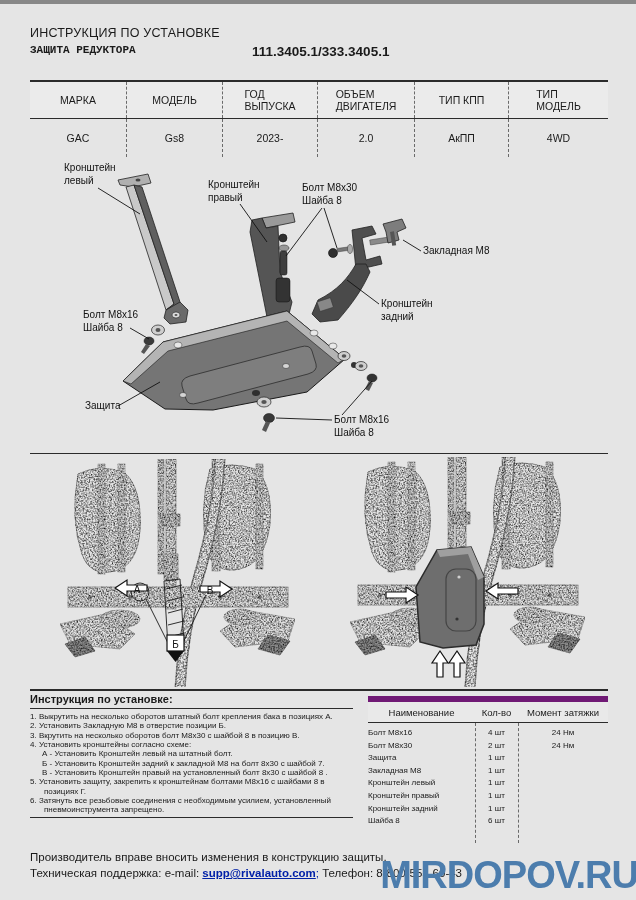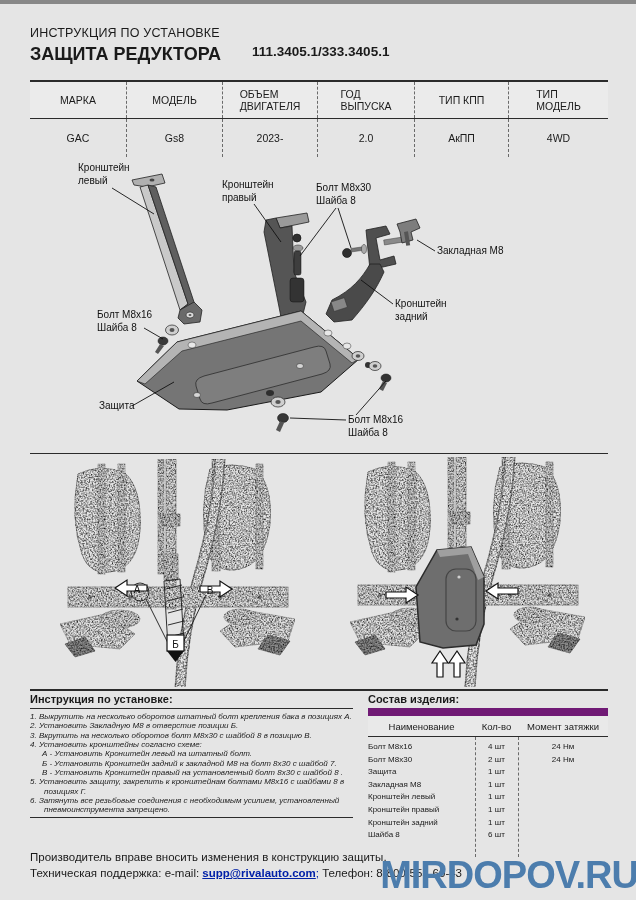--- a/index.html
+++ b/index.html
@@ -3,55 +3,55 @@
 <meta charset="utf-8">
 <style>
   html,body{margin:0;padding:0;background:#888;}
   .page{position:relative;width:636px;height:900px;background:#e5e5e5;overflow:hidden;
         font-family:"Liberation Sans","DejaVu Sans",sans-serif;color:#1a1a1a;margin:4px auto;}
   .abs{position:absolute;}
   .pre{white-space:pre-line;}
 
   
   .title1{left:30px;top:22px;font-size:12.5px;letter-spacing:.2px;}
-  .title2{left:30px;top:40px;font-size:18px;font-weight:bold;}
+  .title2{left:30px;top:40px;font-size:11px;font-weight:bold;font-family:Liberation Mono, monospace;}
   .partnum{left:252px;top:40px;font-size:13.5px;font-weight:bold;}
 
   
   .spec{left:30px;top:76px;width:578px;border-top:2px solid #2b2b2b;}
   .spec-row{display:grid;grid-template-columns:96px 96px 95px 97px 94px 100px;}
   .spec-h{background:#ebebeb;border-bottom:1px solid #2b2b2b;}
   .spec-cell{display:flex;align-items:center;justify-content:center;text-align:left;
              font-size:10.5px;line-height:12px;}
   .spec-h .spec-cell{height:36px;}
   .spec-v .spec-cell{height:38px;}
   .spec-cell + .spec-cell{border-left:1px dashed #6a6a6a;}
 
   
-  .diagram{left:14px;top:148px;width:612px;height:302px;}
+  .diagram{left:0;top:148px;width:612px;height:302px;}
   .dlabel{position:absolute;font-size:10px;line-height:12.5px;color:#111;}
 
   
   .rule-top{left:30px;top:449px;width:578px;border-top:1.5px solid #2b2b2b;height:0;}
   .rule-bottom{left:30px;top:685px;width:578px;border-top:2px solid #2b2b2b;height:0;}
   .photoL{left:60px;top:455px;width:235px;height:228px;}
   .photoR{left:350px;top:453px;width:235px;height:230px;}
 
   
   .instr{left:30px;top:689px;width:323px;}
   .sec-title{font-size:11px;font-weight:bold;}
   .instr-rule{border-top:1.5px solid #2b2b2b;margin-top:3px;margin-bottom:3px;}
-  .instr-list{font-size:8px;line-height:9.35px;font-style:italic;}
+  .instr-list{font-size:8px;line-height:9.35px;}
   .ii{padding-left:14px;text-indent:-14px;}
   .ii.sub{padding-left:26px;}
   .instr-rule-bottom{border-top:1px solid #2b2b2b;margin-top:2px;}
 
   
   .parts{left:368px;top:689px;width:240px;}
-  .parts-table{border-top:8px solid #701a75;margin-top:3px;}
+  .parts-table{border-top:6px solid #701a75;margin-top:3px;}
   .parts-h{display:grid;grid-template-columns:107px 43px 90px;background:#e9e9e9;
            border-bottom:1px solid #2b2b2b;}
   .parts-h div{font-size:9.5px;height:20px;display:flex;align-items:center;justify-content:center;}
   .parts-body{position:relative;height:120px;}
   .pcol{position:absolute;top:4px;font-size:8px;line-height:12.6px;}
   .pcol-name{left:0;width:107px;}
   .pcol-qty{left:107px;width:43px;text-align:center;}
   .pcol-torque{left:150px;width:90px;text-align:center;}
   .dash-l{position:absolute;left:107px;top:0;height:120px;border-left:1px dashed #6a6a6a;}
   .dash-r{position:absolute;left:150px;top:0;height:120px;border-left:1px dashed #6a6a6a;}
@@ -115,24 +115,24 @@
 <div class="page">
 
   <div class="abs title1">ИНСТРУКЦИЯ ПО УСТАНОВКЕ</div>
   <div class="abs title2">ЗАЩИТА РЕДУКТОРА</div>
   <div class="abs partnum">111.3405.1/333.3405.1</div>
 
   <div class="abs spec">
     <div class="spec-row spec-h">
       <div class="spec-cell pre">МАРКА</div>
       <div class="spec-cell pre">МОДЕЛЬ</div>
+      <div class="spec-cell pre">ГОД
+ВЫПУСКА</div>
       <div class="spec-cell pre">ОБЪЕМ
 ДВИГАТЕЛЯ</div>
-      <div class="spec-cell pre">ГОД
-ВЫПУСКА</div>
       <div class="spec-cell pre">ТИП КПП</div>
       <div class="spec-cell pre">ТИП
 МОДЕЛЬ</div>
     </div>
     <div class="spec-row spec-v">
       <div class="spec-cell">GAC</div>
       <div class="spec-cell">Gs8</div>
       <div class="spec-cell">2023-</div>
       <div class="spec-cell">2.0</div>
       <div class="spec-cell">АкПП</div>
@@ -290,21 +290,20 @@
       <div class="ii sub"><span>А -</span> <span>Установить Кронштейн левый на штатный болт.</span></div>
       <div class="ii sub"><span>Б -</span> <span>Установить Кронштейн задний к закладной М8 на болт 8х30 с шайбой 7.</span></div>
       <div class="ii sub"><span>В -</span> <span>Установить Кронштейн правый на установленный болт 8х30 с шайбой 8 .</span></div>
       <div class="ii"><span>5.</span> <span>Установить защиту, закрепить к кронштейнам болтами М8х16 с шайбами 8 в позициях Г.</span></div>
       <div class="ii"><span>6.</span> <span>Затянуть все резьбовые соединения с необходимым усилием, установленный пневмоинструмента запрещено.</span></div>
     </div>
     <div class="instr-rule-bottom"></div>
   </div>
 
   <div class="abs parts">
-    <div class="sec-title">Состав изделия:</div>
     <div class="parts-table">
       <div class="parts-h">
         <div>Наименование</div>
         <div>Кол-во</div>
         <div>Момент затяжки</div>
       </div>
       <div class="parts-body">
         <div class="dash-l"></div>
         <div class="dash-r"></div>
         <div class="pcol pcol-name">

